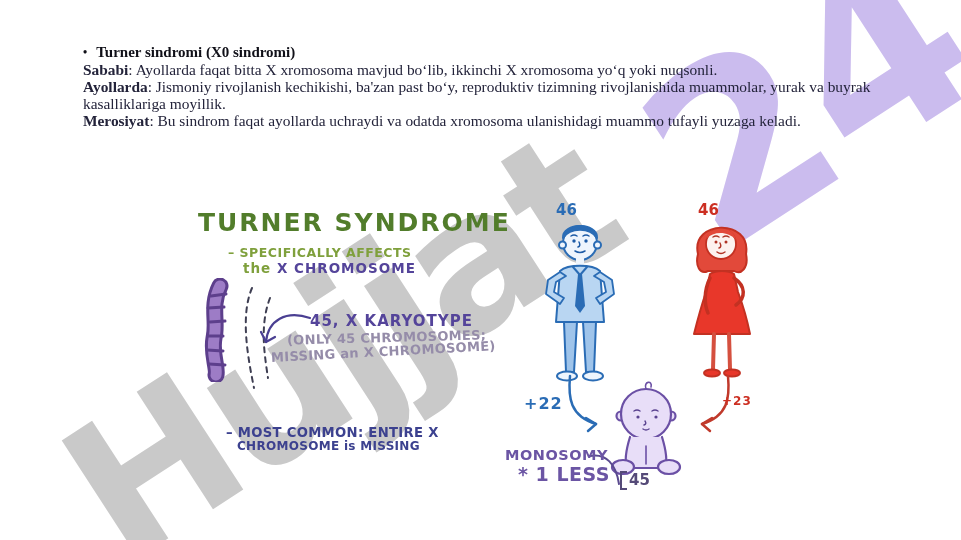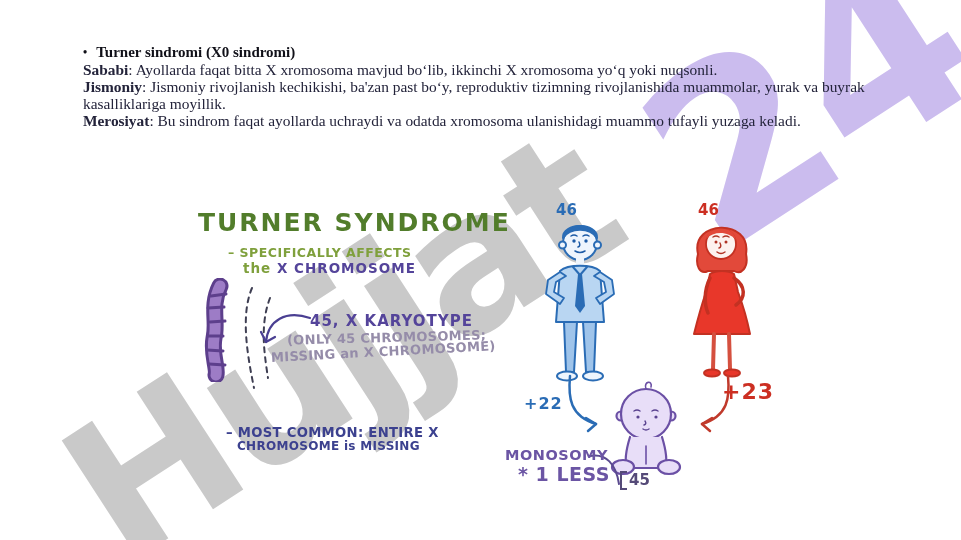--- a/index.html
+++ b/index.html
@@ -29,41 +29,41 @@
   .dg-sub2 .purple{color:#54449a;}
   .dg-kary{left:310px;top:313px;font-size:15px;letter-spacing:1px;color:#54449a;}
   .dg-note1{left:287px;top:331px;font-size:13px;letter-spacing:.3px;color:#958ca9;transform:rotate(-1.5deg);}
   .dg-note2{left:271px;top:345px;font-size:13px;letter-spacing:.3px;color:#958ca9;transform:rotate(-3deg);}
   .dg-scen{left:200px;top:404px;font-size:14.5px;letter-spacing:.4px;color:#3a3f8e;}
   .dg-scen1{left:226px;top:426px;font-size:13.2px;letter-spacing:.3px;color:#3c418f;}
   .dg-scen2{left:237px;top:440px;font-size:12px;letter-spacing:.3px;color:#3c418f;}
   .cnt-f{left:556px;top:202px;font-size:15px;color:#2a6cb5;}
   .cnt-m{left:698px;top:202px;font-size:15px;color:#cc2f22;}
   .gam-f{left:524px;top:395px;font-size:16px;letter-spacing:1px;color:#2a6cb5;}
-  .gam-m{left:722px;top:380px;font-size:22px;letter-spacing:1px;color:#cc2f22;}
+  .gam-m{left:722px;top:395px;font-size:12px;letter-spacing:1px;color:#cc2f22;}
   .mono1{left:505px;top:448px;font-size:14.5px;letter-spacing:.5px;color:#6b55a4;}
   .mono2{left:518px;top:464px;font-size:19px;letter-spacing:.5px;color:#6b55a4;}
   .baby45{left:620px;top:471px;font-size:15px;color:#554a78;display:flex;align-items:center;}
   .bracket{display:inline-block;width:5px;height:15px;border-left:2.5px solid #554a78;
            border-top:2.5px solid #554a78;border-bottom:2.5px solid #554a78;margin-right:2px;}
   svg{display:block;}
   .lay{z-index:2;}
 </style>
 </head>
 <body>
 
 <div class="page">
 
   <div class="abs wm wm-main">Hujjat</div>
   <div class="abs wm wm-num">24</div>
 
   <div class="abs notes">
     <p class="note-title"><span class="bullet">•</span><span>Turner sindromi (X0 sindromi)</span></p>
     <p><span class="lbl">Sababi</span><span>: Ayollarda faqat bitta X xromosoma mavjud boʻlib, ikkinchi X xromosoma yoʻq yoki nuqsonli.</span></p>
-    <p><span class="lbl">Jismoniy</span><span>: Jismoniy rivojlanish kechikishi, ba'zan past boʻy, reproduktiv tizimning rivojlanishida muammolar, yurak va buyrak kasalliklariga moyillik.</span></p>
+    <p><span class="lbl">Ayollarda</span><span>: Jismoniy rivojlanish kechikishi, ba'zan past boʻy, reproduktiv tizimning rivojlanishida muammolar, yurak va buyrak kasalliklariga moyillik.</span></p>
     <p><span class="lbl">Merosiyat</span><span>: Bu sindrom faqat ayollarda uchraydi va odatda xromosoma ulanishidagi muammo tufayli yuzaga keladi.</span></p>
   </div>
 
   <div class="abs hand dg-title">TURNER SYNDROME</div>
   <div class="abs hand dg-sub1">– SPECIFICALLY AFFECTS</div>
   <div class="abs hand dg-sub2"><span>the </span><span class="purple">X CHROMOSOME</span></div>
   <div class="abs hand dg-kary">45, X KARYOTYPE</div>
   <div class="abs hand dg-note1">(ONLY 45 CHROMOSOMES;</div>
   <div class="abs hand dg-note2">MISSING an X CHROMOSOME)</div>
   <div class="abs hand dg-scen1">– MOST COMMON: ENTIRE X</div>

